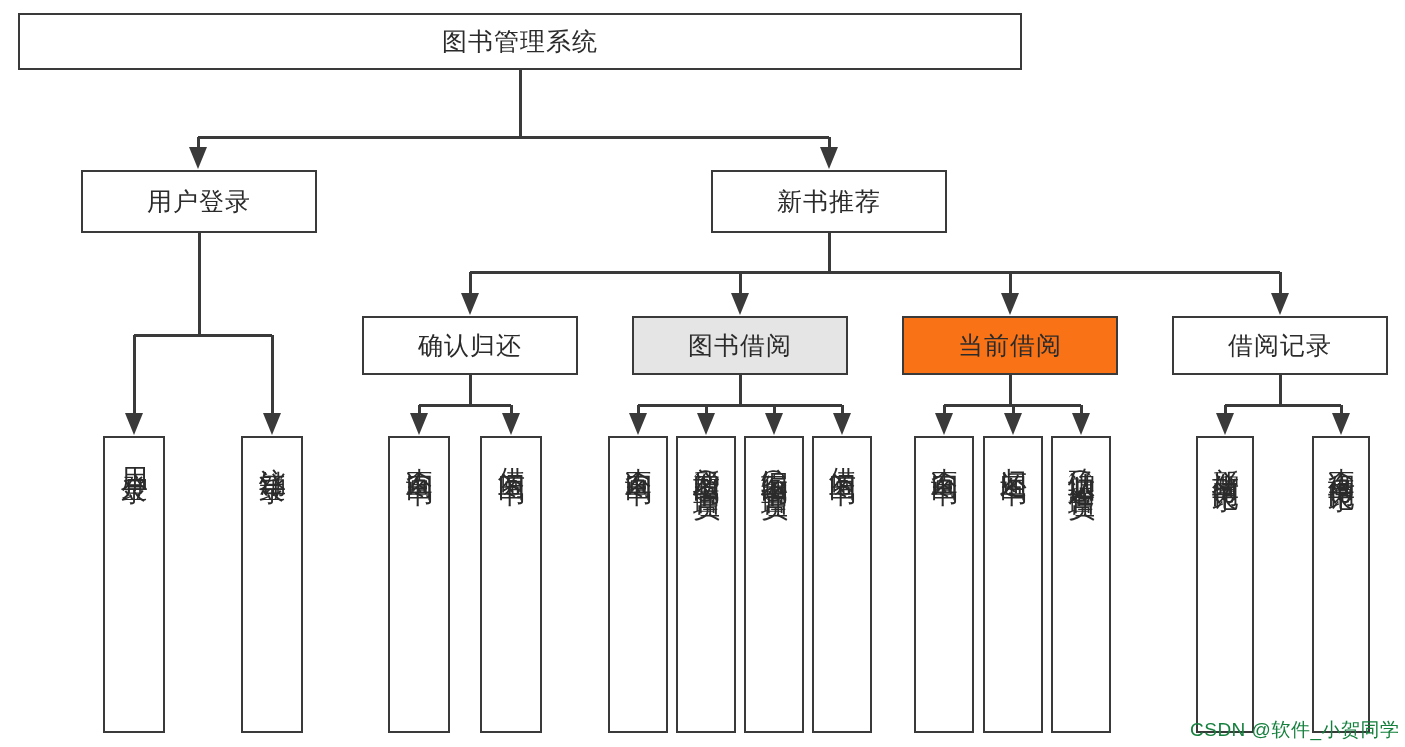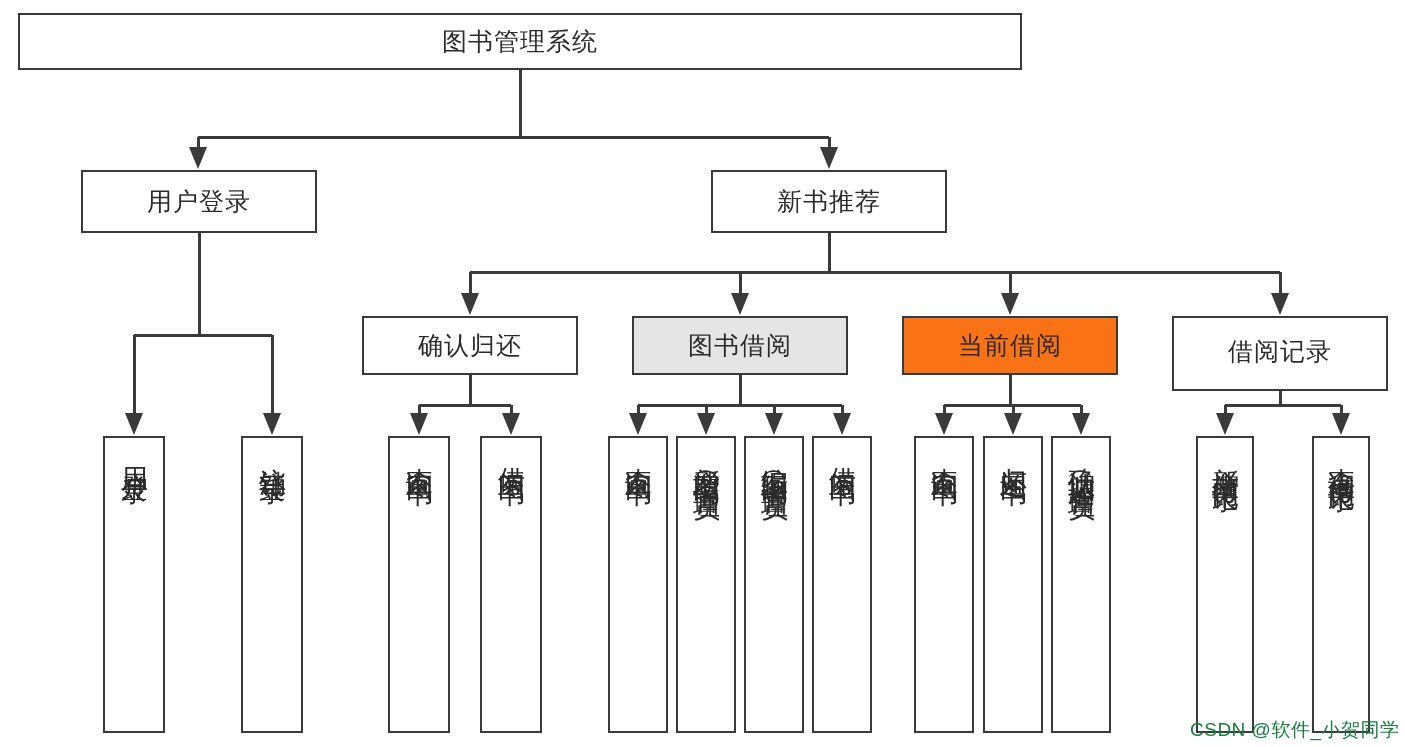--- a/index.html
+++ b/index.html
@@ -150,21 +150,21 @@
       </div>
       <div class="node h level2" style="left: 362px; top: 316px; width: 216px; height: 59px; border-color: rgb(58, 58, 58); background: rgb(255, 255, 255);">
         <span class="label" style="color: rgb(43, 43, 43);">确认归还</span>
       </div>
       <div class="node h level2" style="left: 632px; top: 316px; width: 216px; height: 59px; border-color: rgb(58, 58, 58); background: #e5e5e5;">
         <span class="label" style="color: rgb(43, 43, 43);">图书借阅</span>
       </div>
       <div class="node h level2" style="left: 902px; top: 316px; width: 216px; height: 59px; border-color: rgb(58, 58, 58); background: #f97316;">
         <span class="label" style="color: rgb(43, 43, 43);">当前借阅</span>
       </div>
-      <div class="node h level2" style="left: 1172px; top: 316px; width: 216px; height: 75px; border-color: rgb(58, 58, 58); background: rgb(255, 255, 255); font-family: Liberation Mono, monospace;">
+      <div class="node h level2" style="left: 1172px; top: 316px; width: 216px; height: 59px; border-color: rgb(58, 58, 58); background: rgb(255, 255, 255);">
         <span class="label" style="color: rgb(43, 43, 43);">借阅记录</span>
       </div>
       <div class="node v leaf" style="left: 103px; top: 436px; width: 62px; height: 297px; border-color: rgb(58, 58, 58); background: rgb(255, 255, 255);">
         <span class="label" style="color: rgb(43, 43, 43);">用户登录</span>
       </div>
       <div class="node v leaf" style="left: 241px; top: 436px; width: 62px; height: 297px; border-color: rgb(58, 58, 58); background: rgb(255, 255, 255);">
         <span class="label" style="color: rgb(43, 43, 43);">注销登录</span>
       </div>
       <div class="node v leaf" style="left: 388px; top: 436px; width: 62px; height: 297px; border-color: rgb(58, 58, 58); background: rgb(255, 255, 255);">
         <span class="label" style="color: rgb(43, 43, 43);">查询图书</span>

